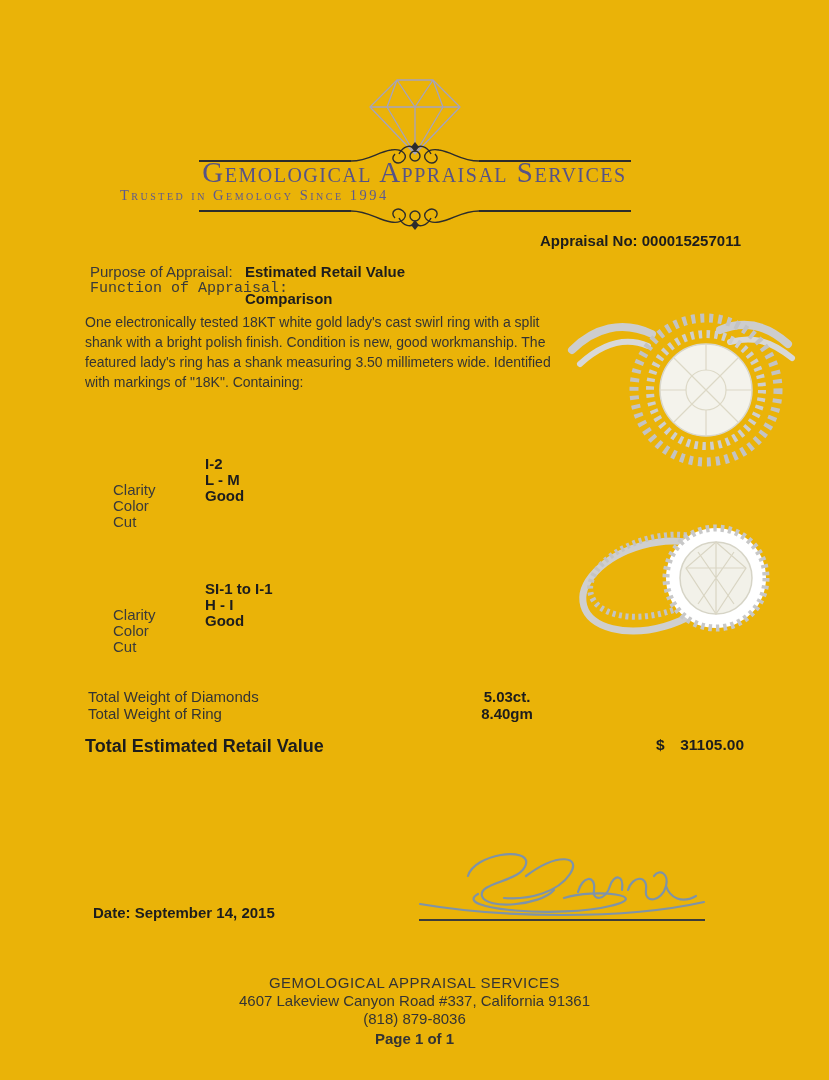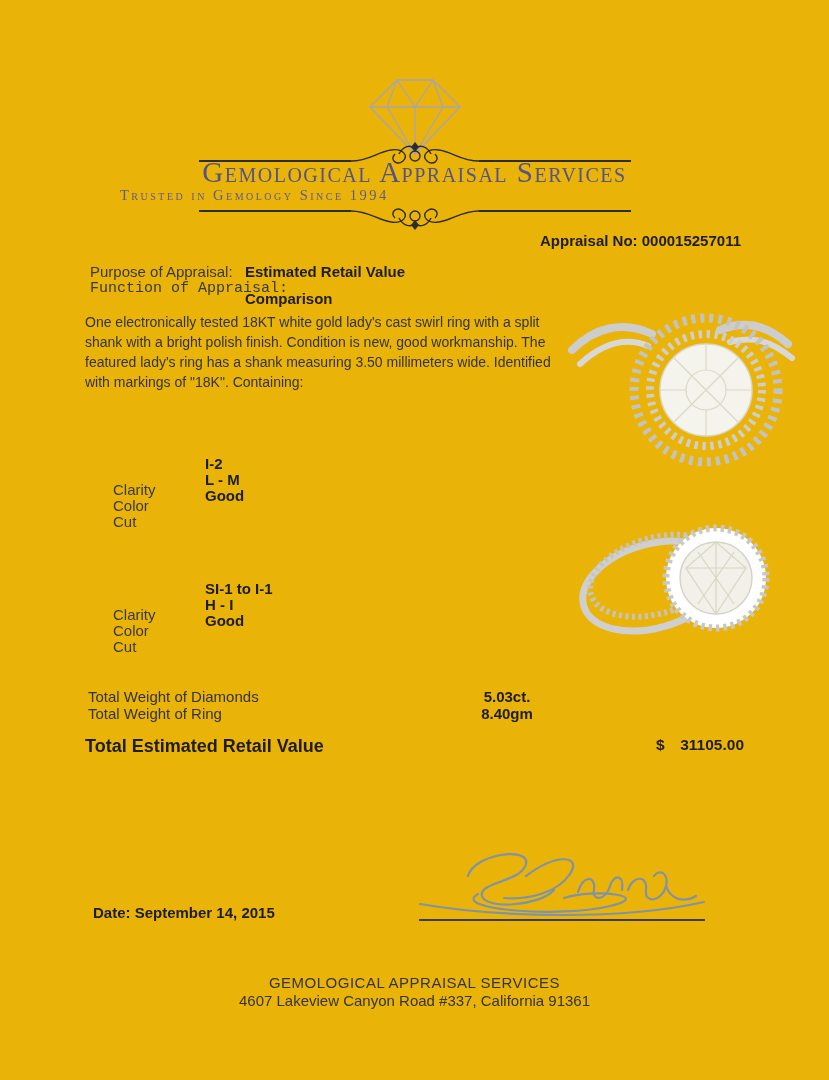--- a/index.html
+++ b/index.html
@@ -180,14 +180,16 @@
       <path d="M8,58 C90,72 212,74 292,56"></path>
       <path d="M66,48 C38,64 150,72 198,60 C242,50 184,42 152,52"></path>
     </g>
   </svg>
   <div class="sig-line abs"></div>
 
   <div class="abs sig-caption b" style="left:85px; top:904px;margin-left:8px;">Date: September 14, 2015</div>
 
   <div class="abs footer-line" style="top:974px; letter-spacing:0.5px;">GEMOLOGICAL APPRAISAL SERVICES</div>
   <div class="abs footer-line" style="top:992px;">4607 Lakeview Canyon Road #337, California 91361</div>
+  <div class="abs footer-line" style="top:1010px;">(818) 879-8036</div>
+  <div class="abs footer-line b" style="top:1030px;">Page 1 of 1</div>
 
 </div>
 
 </body></html>

